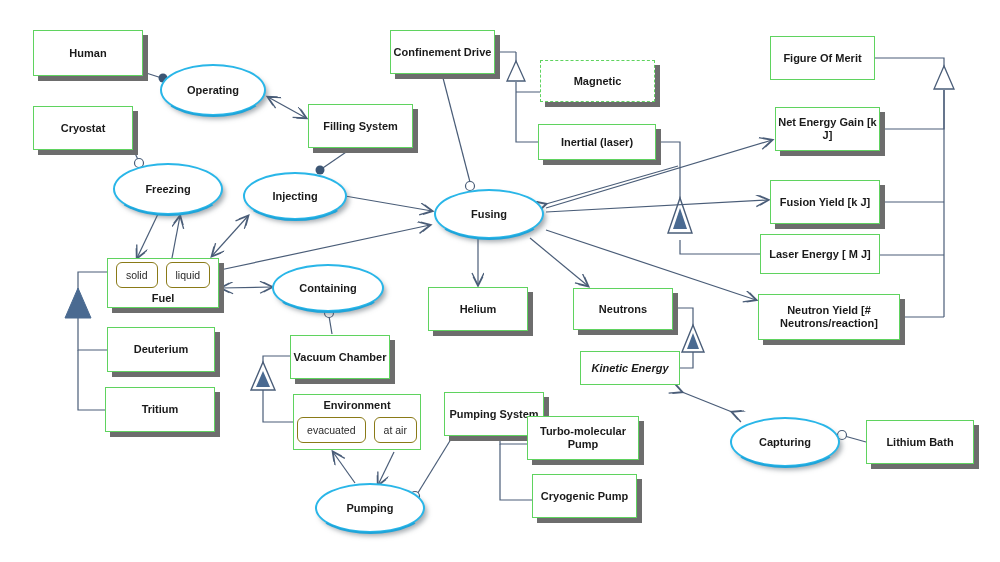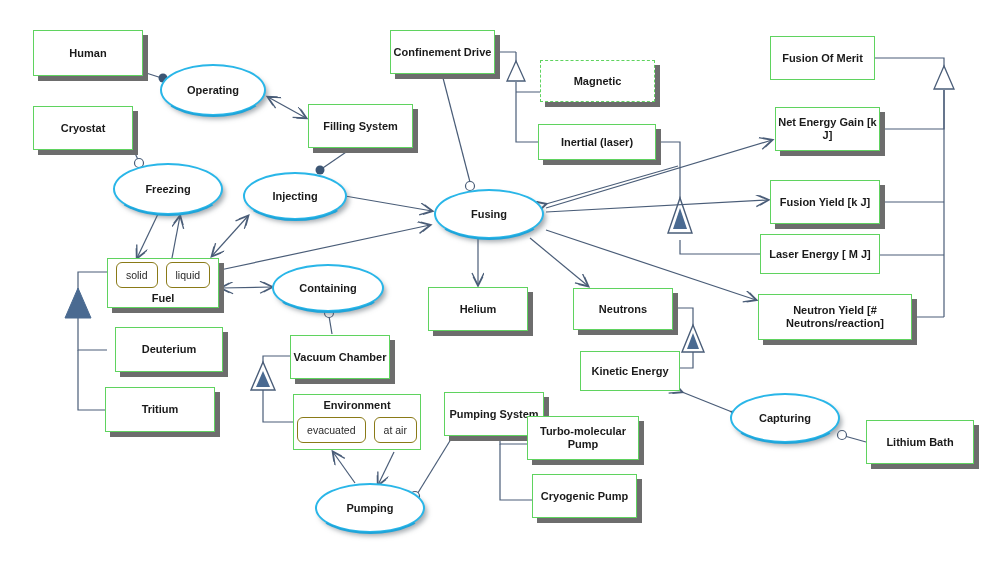--- a/index.html
+++ b/index.html
@@ -198,40 +198,40 @@
 
   <div class="node shadow dashed" style="left:540px;top:60px;width:115px;height:42px;">
     <span class="title">Magnetic</span>
   </div>
 
   <div class="node shadow" style="left:538px;top:124px;width:118px;height:36px;">
     <span class="title">Inertial (laser)</span>
   </div>
 
   <div class="node" style="left:770px;top:36px;width:105px;height:44px;">
-    <span class="title">Fusion Of Merit</span>
+    <span class="title">Figure Of Merit</span>
   </div>
 
   <div class="node shadow" style="left:775px;top:107px;width:105px;height:44px;">
     <span class="title">Net Energy Gain [k J]</span>
   </div>
 
   <div class="node shadow" style="left:770px;top:180px;width:110px;height:44px;">
     <span class="title">Fusion Yield [k J]</span>
   </div>
 
   <div class="node" style="left:760px;top:234px;width:120px;height:40px;">
     <span class="title">Laser Energy [ M J]</span>
   </div>
 
-  <div class="node shadow" style="left:758px;top:294px;width:154px;height:46px;justify-content:center;">
+  <div class="node shadow" style="left:758px;top:294px;width:142px;height:46px;justify-content:center;">
     <span class="title">Neutron Yield [# Neutrons/reaction]</span>
   </div>
 
-  <div class="node shadow" style="left:107px;top:327px;width:108px;height:45px;margin-left:8px;">
+  <div class="node shadow" style="left:107px;top:327px;width:108px;height:45px;">
     <span class="title">Deuterium</span>
   </div>
 
   <div class="node shadow" style="left:105px;top:387px;width:110px;height:45px;">
     <span class="title">Tritium</span>
   </div>
 
   <div class="node shadow" style="left:290px;top:335px;width:100px;height:44px;">
     <span class="title">Vacuum Chamber</span>
   </div>
@@ -241,21 +241,21 @@
   </div>
 
   <div class="node shadow" style="left:444px;top:348px;width:100px;height:44px;margin-top:44px;">
     <span class="title">Pumping System</span>
   </div>
 
   <div class="node shadow" style="left:573px;top:288px;width:100px;height:42px;">
     <span class="title">Neutrons</span>
   </div>
 
-  <div class="node" style="left:580px;top:351px;width:100px;height:40px;">
+  <div class="node" style="left:580px;top:351px;width:100px;height:34px;font-style:italic;">
     <span class="title">Kinetic Energy</span>
   </div>
 
   <div class="node shadow" style="left:527px;top:416px;width:112px;height:44px;">
     <span class="title">Turbo-molecular Pump</span>
   </div>
 
   <div class="node shadow" style="left:532px;top:474px;width:105px;height:44px;">
     <span class="title">Cryogenic Pump</span>
   </div>
@@ -297,17 +297,17 @@
   </div>
 
   <div class="ellipse" style="left:272px;top:264px;width:112px;height:48px;">
     <span>Containing</span>
   </div>
 
   <div class="ellipse" style="left:315px;top:483px;width:110px;height:50px;">
     <span>Pumping</span>
   </div>
 
-  <div class="ellipse" style="left:730px;top:393px;width:110px;height:50px;">
+  <div class="ellipse" style="left:730px;top:417px;width:110px;height:50px;">
     <span>Capturing</span>
   </div>
 
 </div>
 
 </body></html>

